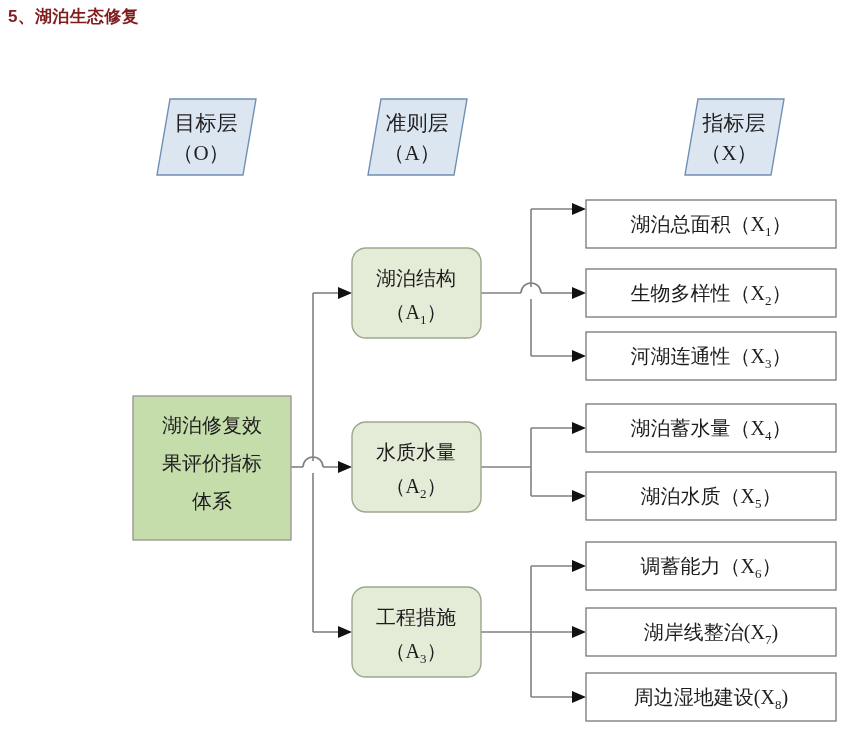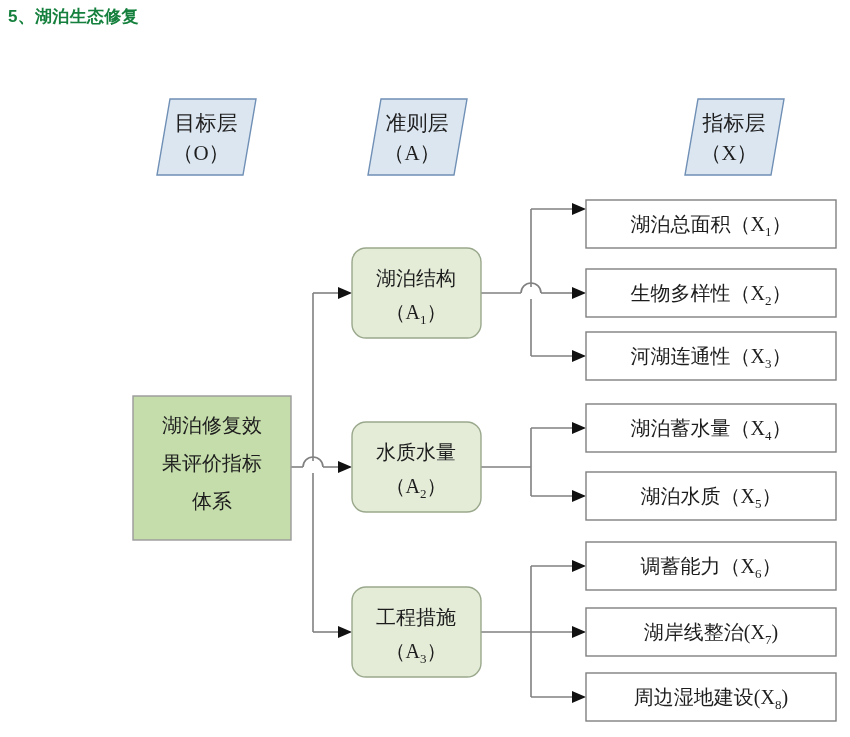--- a/index.html
+++ b/index.html
@@ -16,21 +16,21 @@
   }
   #heading {
     position: absolute;
     left: 8px;
     top: 4px;
     width: 820px;
   }
   #heading .hline {
     font-size: 17px;
     font-weight: bold;
-    color: #15803d;
+    color: #7f1d1d;
     letter-spacing: 0.3px;
     line-height: 25px;
     white-space: nowrap;
   }
   #diagram {
     position: absolute;
     left: 0;
     top: 0;
     width: 772px;
     height: 737px;

